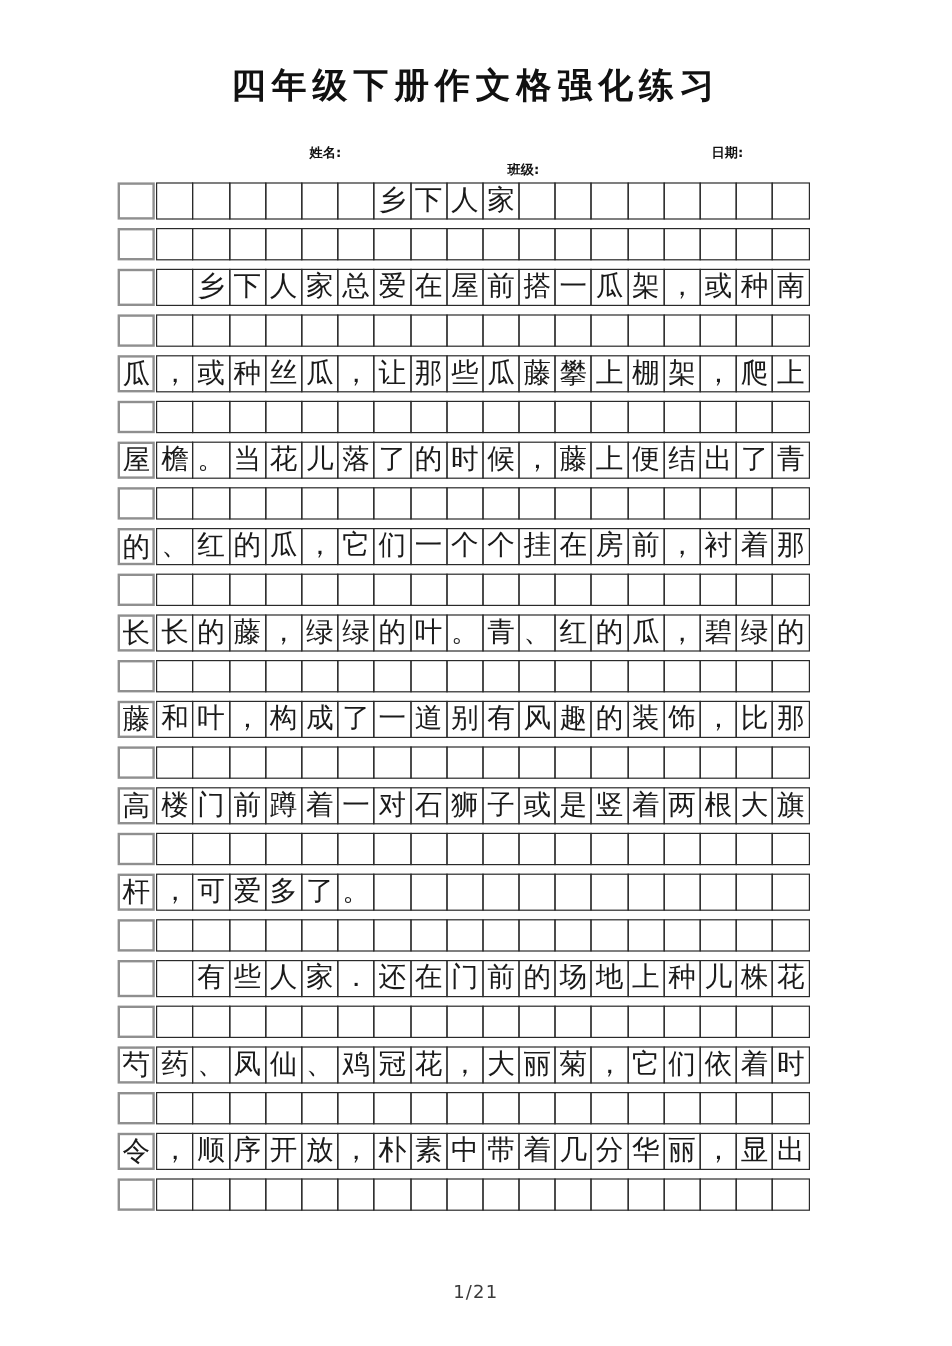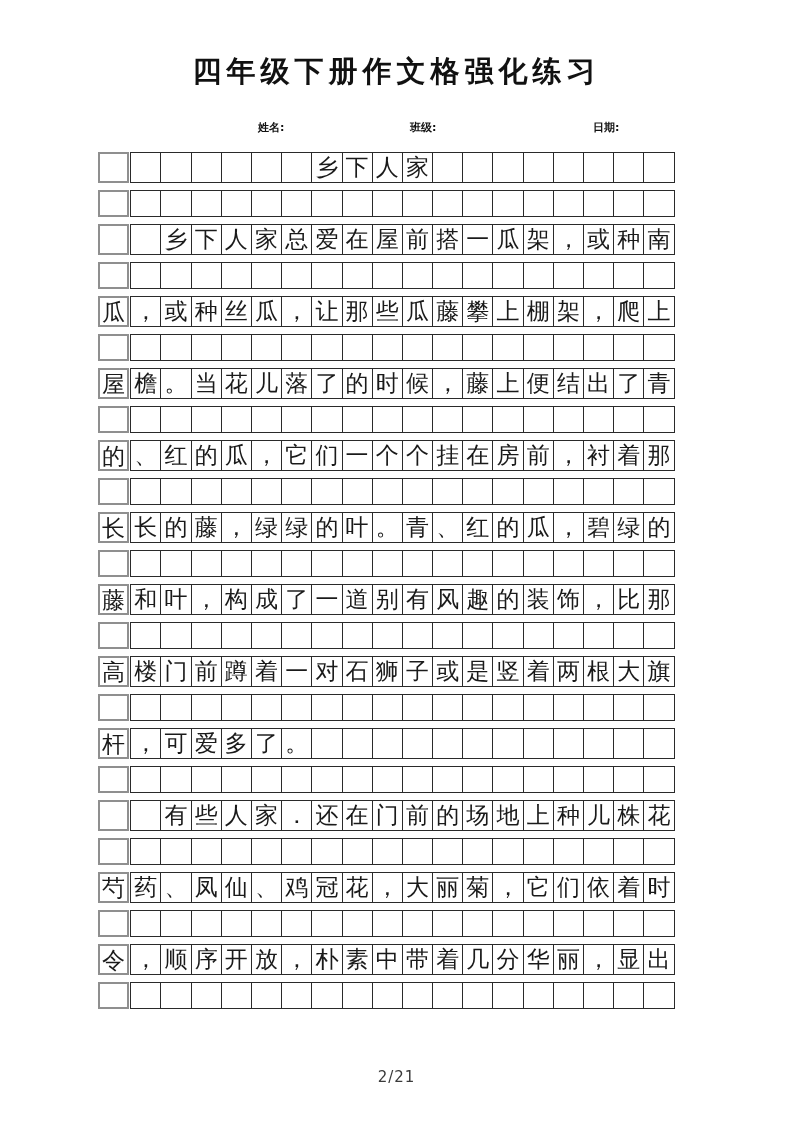--- a/index.html
+++ b/index.html
@@ -28,21 +28,21 @@
     top: 120px;
     left: 98px;
     width: 592px;
     height: 24px;
     font-size: 11px;
     font-weight: bold;
     color: #111111;
   }
   .fields span { position: absolute; top: 0; white-space: nowrap; }
   .field-name  { left: 160px; }
-  .field-class { left: 312px; }
+  .field-class { left: 325px; margin-top: 14px; }
   .field-date  { left: 465px; margin-left: 30px; }
 
   .grid {
     position: absolute;
     top: 152px;
     left: 98px;
   }
   .grid-row { display: flex; margin-bottom: 7px; }
   .cell {
     box-sizing: border-box;
@@ -588,15 +588,15 @@
         <div class="cell"></div>
         <div class="cell"></div>
         <div class="cell"></div>
         <div class="cell"></div>
         <div class="cell"></div>
         <div class="cell"></div>
         <div class="cell"></div>
       </div>
     </div>
 
-  <div class="page-num">2/21</div>
+  <div class="page-num">1/21</div>
 
 </div>
 
 </body></html>

